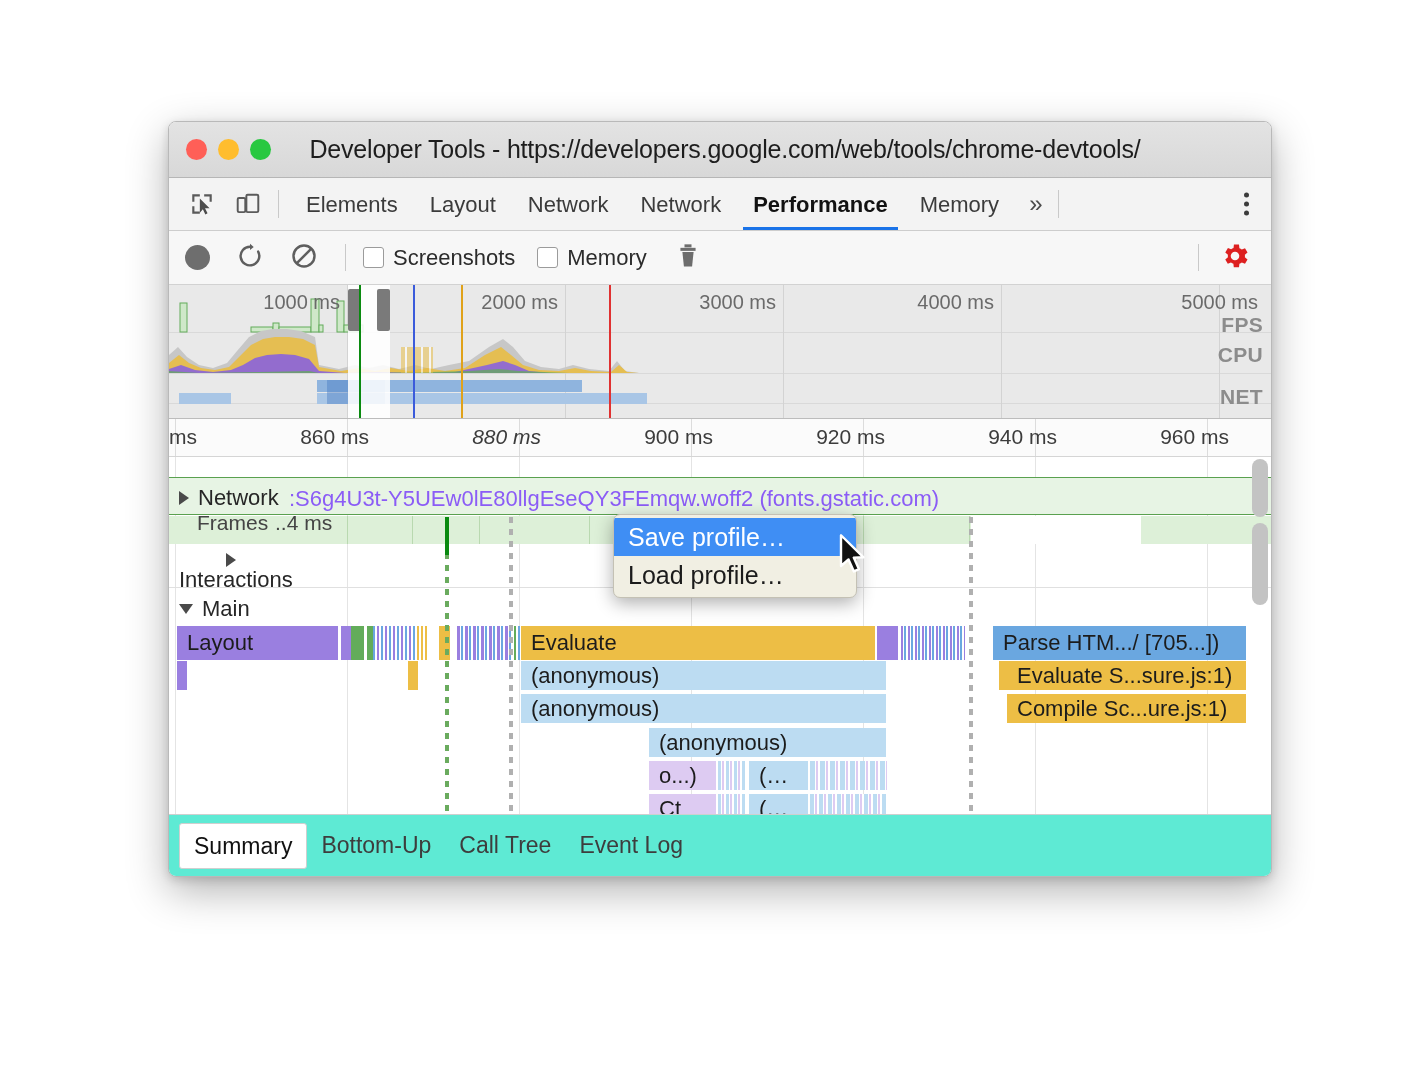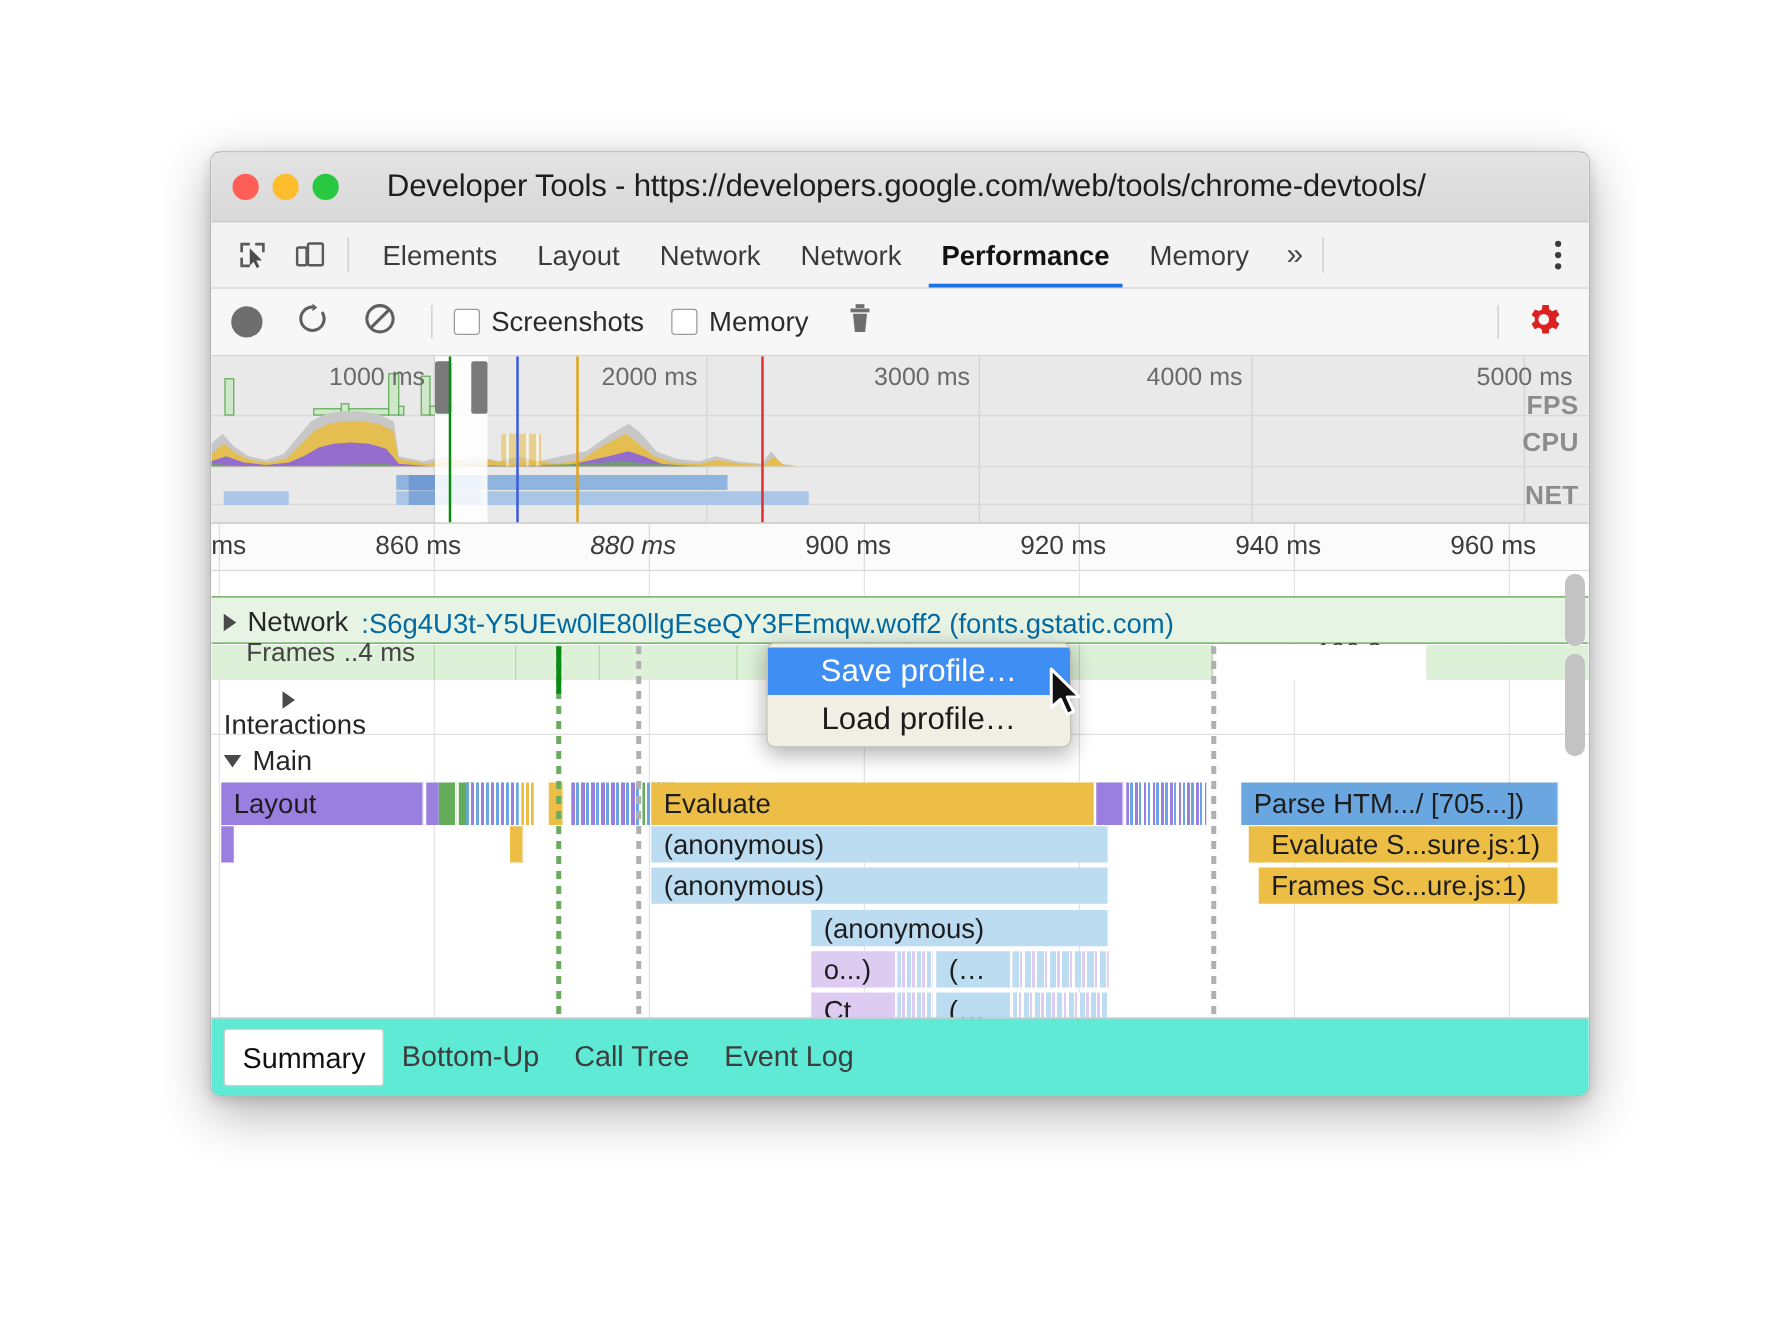--- a/index.html
+++ b/index.html
@@ -169,21 +169,21 @@
     position: absolute; left: 10px;
     font-size: 22px; color: #262626; display: flex; align-items: center;
     cursor: pointer; white-space: nowrap;
   }
   .tri { width: 0; height: 0; margin-right: 9px; }
   .tri.right { border-left: 10px solid #4a4a4a; border-top: 7px solid transparent; border-bottom: 7px solid transparent; }
   .tri.down { border-top: 10px solid #4a4a4a; border-left: 7px solid transparent; border-right: 7px solid transparent; }
 
   .net-tooltip {
     position: absolute;
-    font-size: 22px; color: #0369a1; white-space: nowrap;
+    font-size: 22px; color: #8b5cf6; white-space: nowrap;
   }
   .frame-lbl { position: absolute; font-size: 21px; color: #444; white-space: nowrap; }
   .frame-sep { position: absolute; width: 1px; background: #b9d9b0; }
 
   
   .bar {
     position: absolute;
     display: flex; align-items: center;
     font-size: 22px; color: #1c1c1c;
     padding-left: 10px;
@@ -496,21 +496,21 @@
            background:repeating-linear-gradient(to right,#9a7fe0 0 2px,#fff 2px 3px,#6aa7e0 3px 5px,#fff 5px 7px);"></div>
       <div class="bar blue" style="left:824px; top:169px; width:254px; height:34px;">Parse HTM.../ [705...])</div>
 
       <div class="bar purple" style="left:8px; top:204px; width:4px; height:29px;"></div>
       <div class="bar yellow" style="left:239px; top:204px; width:4px; height:29px;"></div>
       <div class="bar lblue" style="left:352px; top:204px; width:366px; height:29px;">(anonymous)</div>
       <div class="bar yellow" style="left:830px; top:204px; width:5px; height:29px;"></div>
       <div class="bar yellow" style="left:838px; top:204px; width:240px; height:29px;">Evaluate S...sure.js:1)</div>
 
       <div class="bar lblue" style="left:352px; top:237px; width:366px; height:29px;">(anonymous)</div>
-      <div class="bar yellow" style="left:838px; top:237px; width:240px; height:29px;">Frames Sc...ure.js:1)</div>
+      <div class="bar yellow" style="left:838px; top:237px; width:240px; height:29px;">Compile Sc...ure.js:1)</div>
 
       <div class="bar lblue" style="left:480px; top:271px; width:238px; height:29px;">(anonymous)</div>
 
       <div class="bar lpurple" style="left:480px; top:304px; width:68px; height:29px;">o...)</div>
       <div style="position:absolute; left:549px; top:304px; width:28px; height:29px;
            background:repeating-linear-gradient(to right,#bcdcf2 0 3px,#fff 3px 4px,#ddcbf2 4px 6px,#fff 6px 8px);"></div>
       <div class="bar lblue" style="left:580px; top:304px; width:60px; height:29px;">(…</div>
       <div style="position:absolute; left:641px; top:304px; width:77px; height:29px;
            background:repeating-linear-gradient(to right,#bcdcf2 0 5px,#fff 5px 6px,#ddcbf2 6px 8px,#fff 8px 10px);"></div>
 
@@ -535,21 +535,21 @@
 
       <div class="dash-marker dash-green" style="left:276px; top:60px; height:321px;"></div>
       <div class="solid-green" style="left:276px; top:60px; height:38px;"></div>
       <div class="dash-marker dash-gray" style="left:340px; top:60px; height:321px;"></div>
       <div class="dash-marker dash-gray" style="left:800px; top:60px; height:321px;"></div>
 
       <div class="vscroll" style="top:2px; height:58px;"></div>
       <div class="vscroll" style="top:66px; height:82px;"></div>
     </div>
 
-    <div class="ctxmenu" style="left:444px; top:392px;text-align:center;">
+    <div class="ctxmenu" style="left:444px; top:392px;">
       <div class="ctxitem sel">Save profile…</div>
       <div class="ctxitem">Load profile…</div>
     </div>
 
     <div class="bottombar">
       <div class="btab active">Summary</div>
       <div class="btab">Bottom-Up</div>
       <div class="btab">Call Tree</div>
       <div class="btab">Event Log</div>
     </div>

